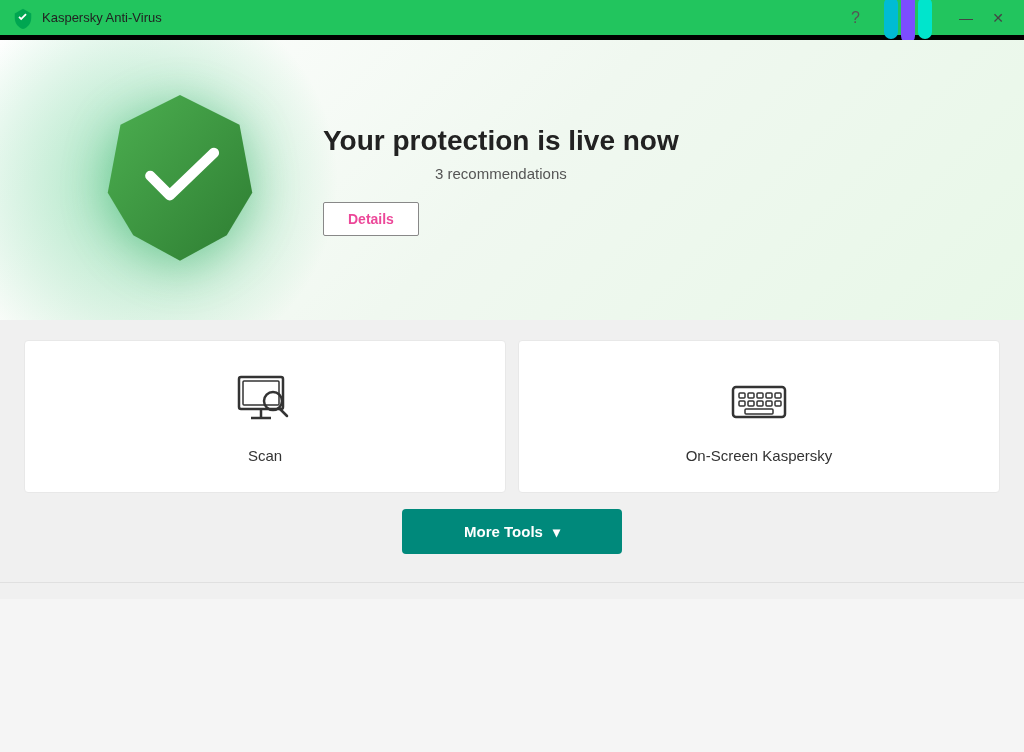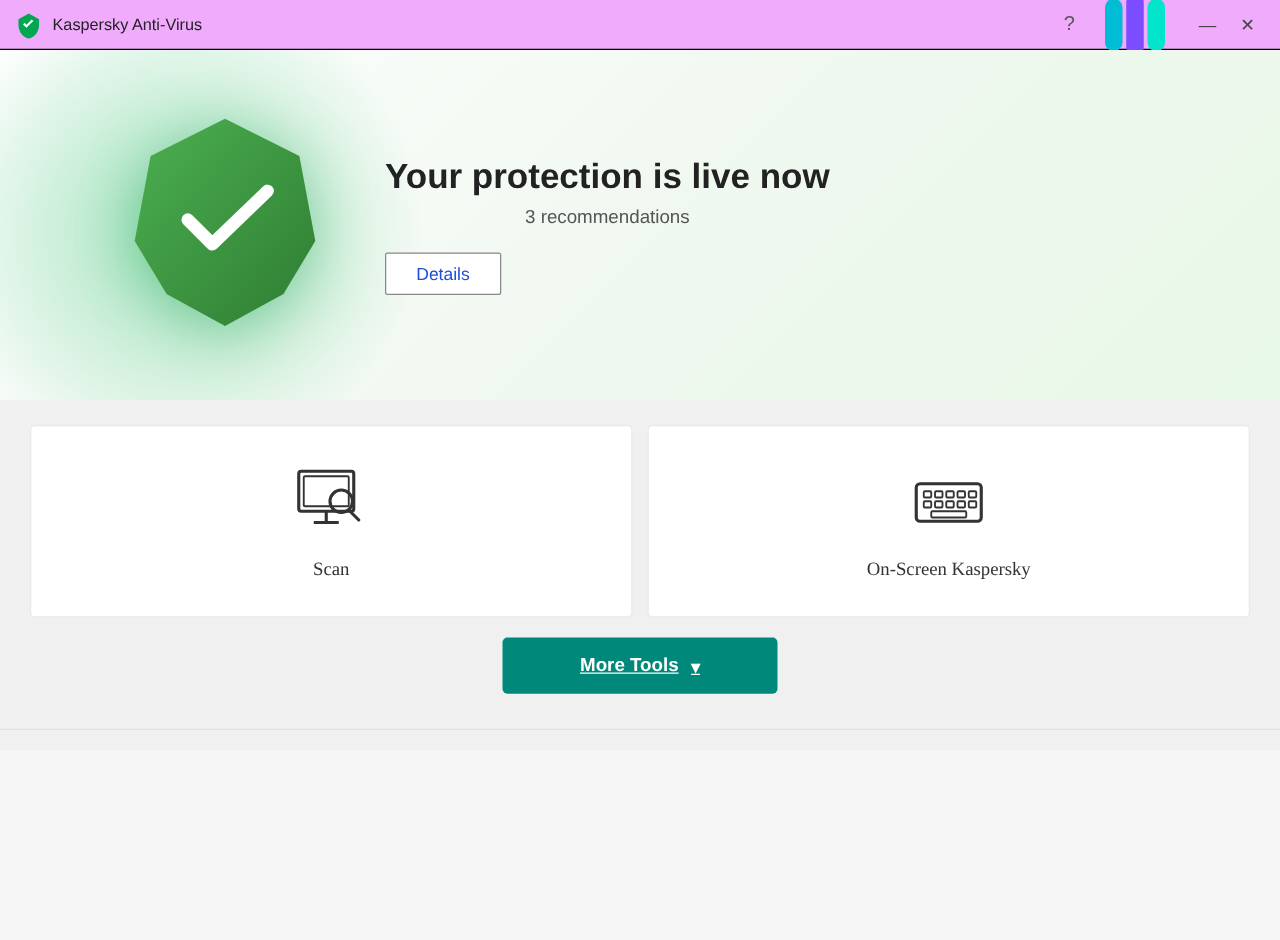--- a/index.html
+++ b/index.html
@@ -13,22 +13,22 @@
       position: relative;
     }
 
     
     .title-bar {
       display: flex;
       align-items: center;
       justify-content: space-between;
       padding: 0 12px;
       height: 40px;
-      background: #f0abfc;
-      border-bottom: 1px solid #000000;
+      background: #22c55e;
+      border-bottom: 5px solid #000000;
     }
 
     .title-bar-left {
       display: flex;
       align-items: center;
       gap: 8px;
     }
 
     .app-logo {
       width: 22px;
@@ -124,21 +124,21 @@
       z-index: 2;
     }
 
     .shield-svg {
       width: 170px;
       height: 190px;
       filter: drop-shadow(0 8px 24px rgba(0,150,60,0.4));
     }
 
     .hero-text {
-      margin-left: 28px;
+      margin-left: 43px;
       z-index: 2;
     }
 
     .protection-title {
       font-size: 28px;
       font-weight: 700;
       color: #222;
       margin-bottom: 8px;
     }
 
@@ -147,39 +147,38 @@
       color: #555;
       margin-bottom: 20px;
       text-align: center;
     }
 
     .details-btn {
       border: 1.5px solid #888;
       background: #fff;
       padding: 8px 24px;
       font-size: 14px;
-      font-weight: 400;
-      color: #1d4ed8;
+      font-weight: 700;
+      color: #ec4899;
       cursor: pointer;
       border-radius: 2px;
     }
 
     
     .main-content {
       background: #f0f0f0;
       padding: 20px 24px 16px;
       flex: 1;
     }
 
     .tiles-grid {
       display: grid;
       grid-template-columns: 1fr 1fr;
       gap: 12px;
       margin-bottom: 16px;
-      font-family: Liberation Serif, serif;
     }
 
     .tile {
       background: #fff;
       border-radius: 4px;
       display: flex;
       flex-direction: column;
       align-items: center;
       justify-content: center;
       padding: 32px 20px 28px;
@@ -219,21 +218,20 @@
       padding: 14px 48px;
       font-size: 15px;
       font-weight: 600;
       cursor: pointer;
       border-radius: 4px;
       display: flex;
       align-items: center;
       gap: 10px;
       min-width: 220px;
       justify-content: center;
-      text-decoration: underline;
     }
 
     
     .footer {
       display: flex;
       align-items: center;
       justify-content: space-between;
       padding: 8px 20px;
       background: #f0f0f0;
       border-top: 1px solid #e0e0e0;

